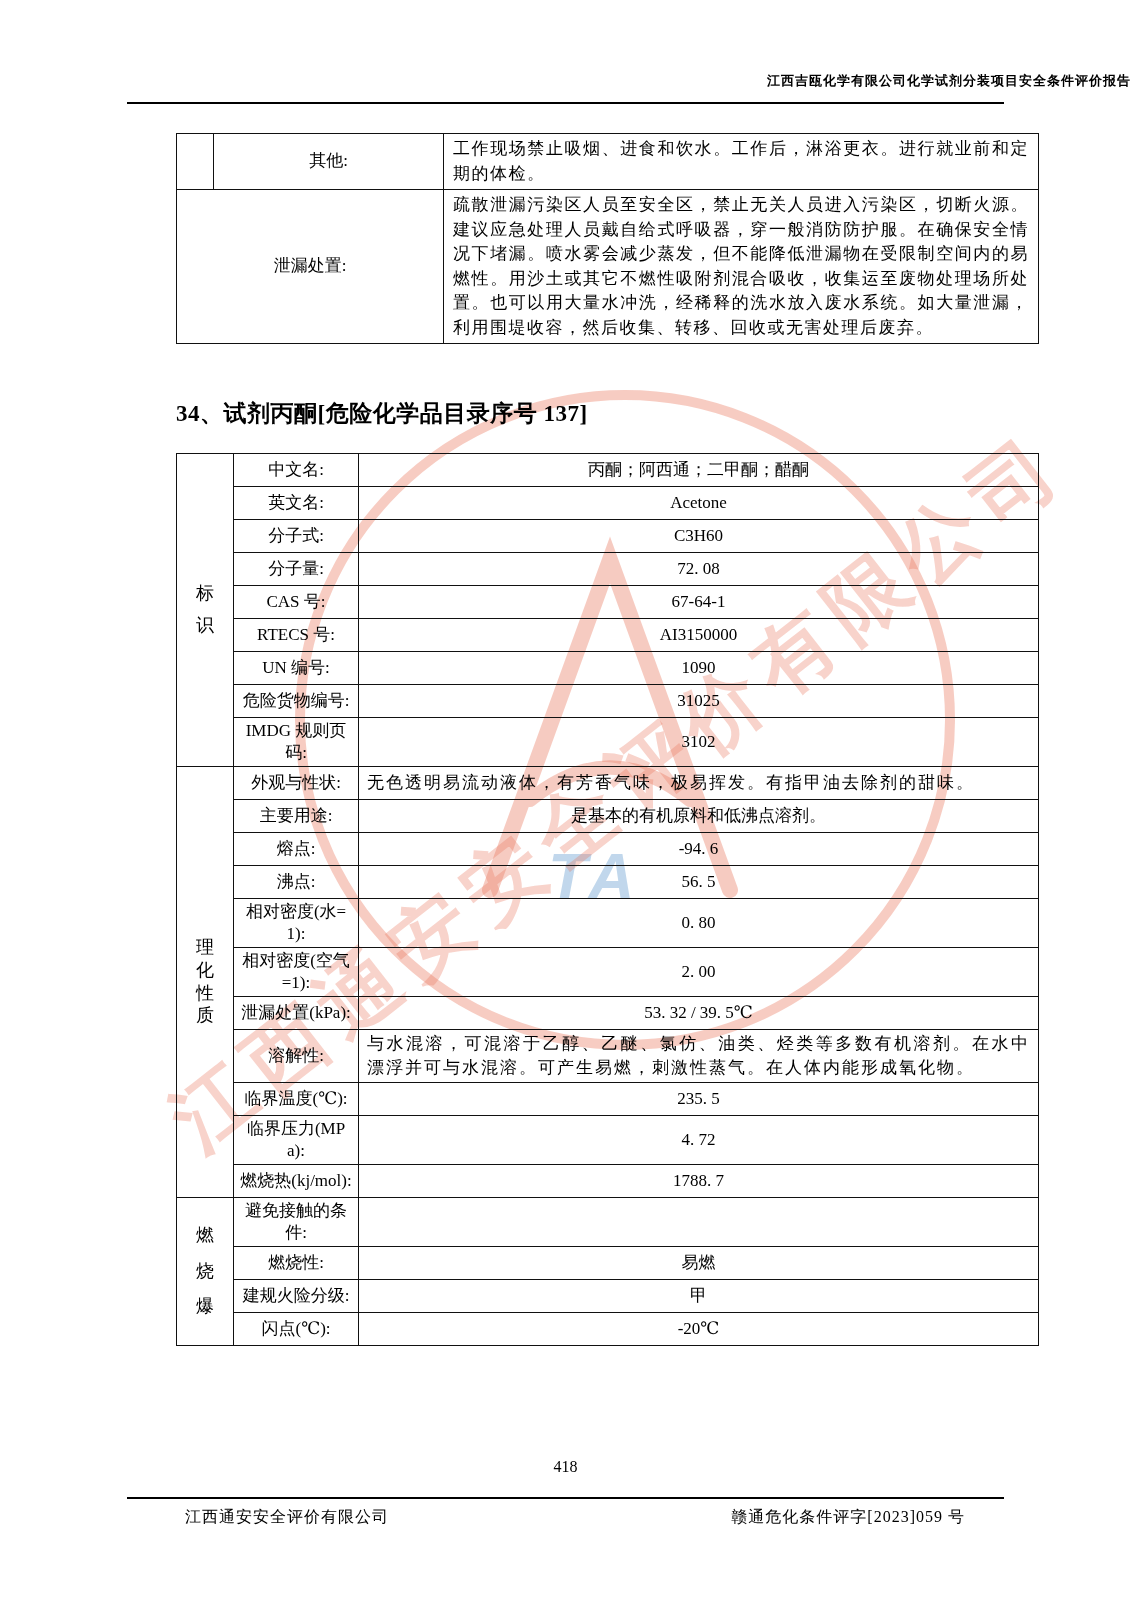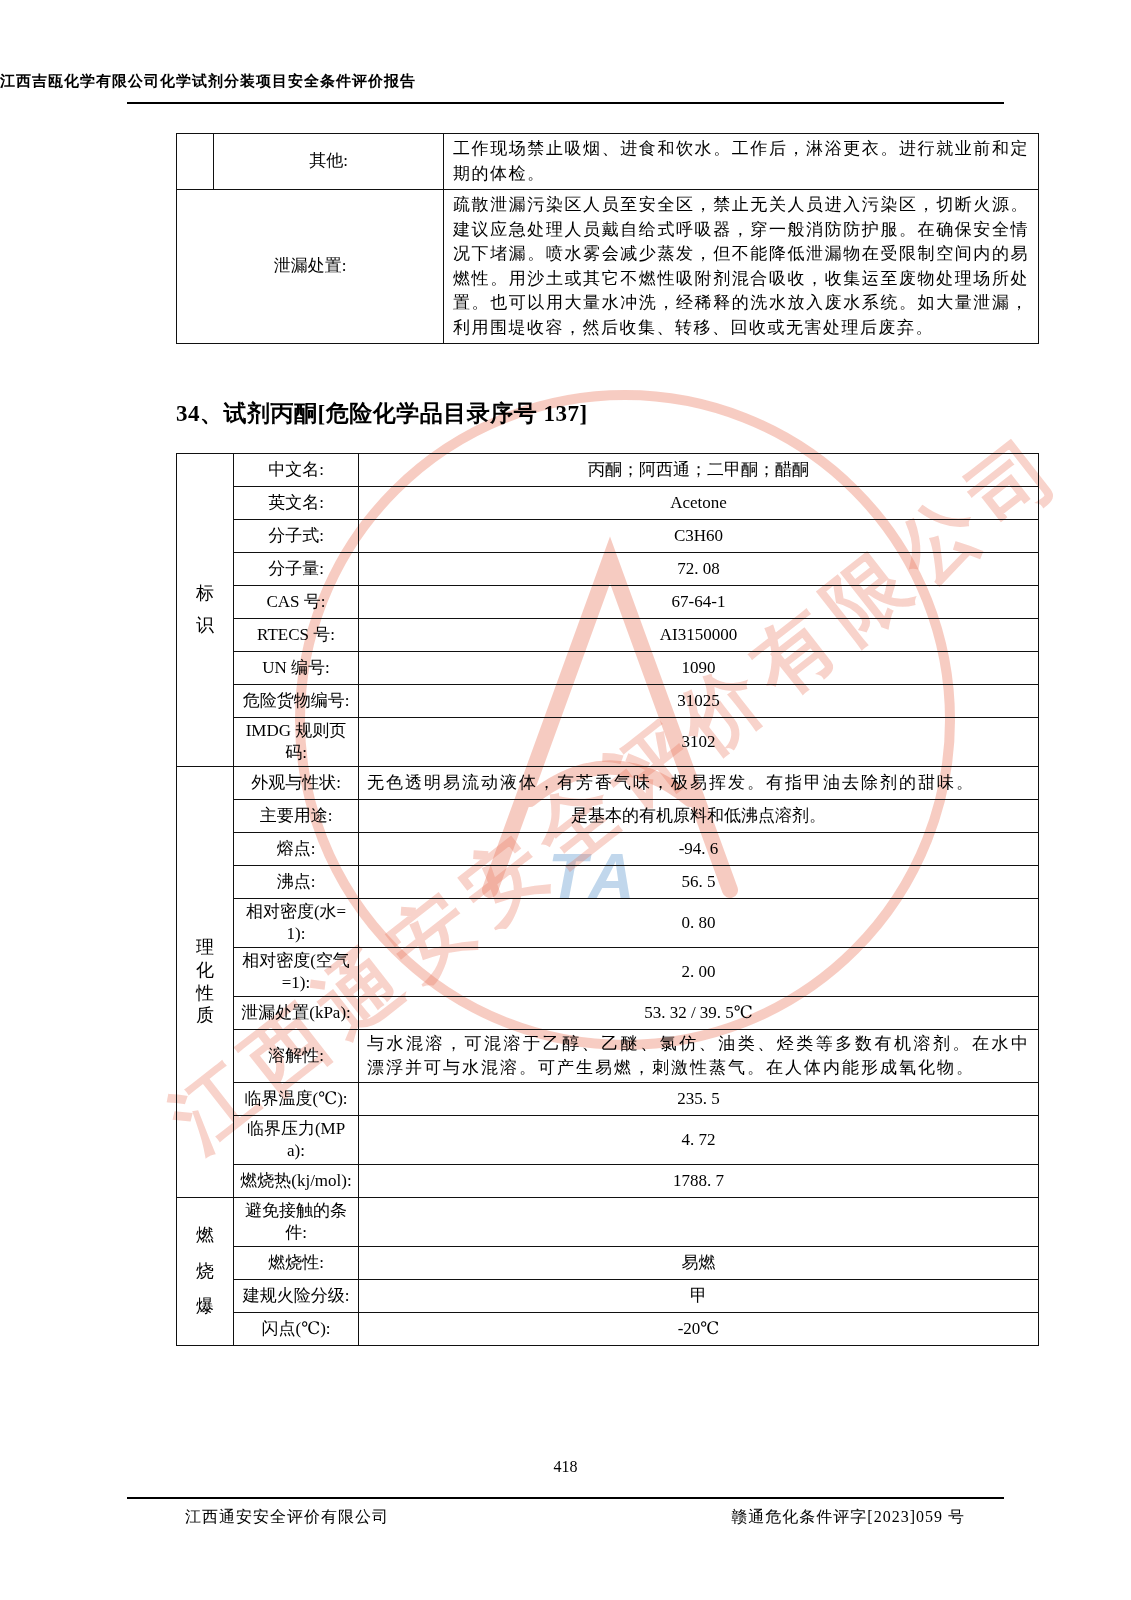--- a/index.html
+++ b/index.html
@@ -11,22 +11,22 @@
     position: relative;
     overflow: hidden;
     font-family: "Liberation Serif", "DejaVu Serif", serif;
     color: #000;
   }
 
   
   .header-title {
     position: absolute; top: 72px; left: 0;
     width: 100%;
-    text-align: left;
-    font-size: 15px; font-weight: 600;
+    text-align: right;
+    font-size: 13px; font-weight: 600;
     letter-spacing: 1px;
     z-index: 2;
   }
   .header-rule {
     position: absolute; top: 102px; left: 127px;
     width: 877px; height: 2px;
     background: #000;
     z-index: 2;
   }
 

